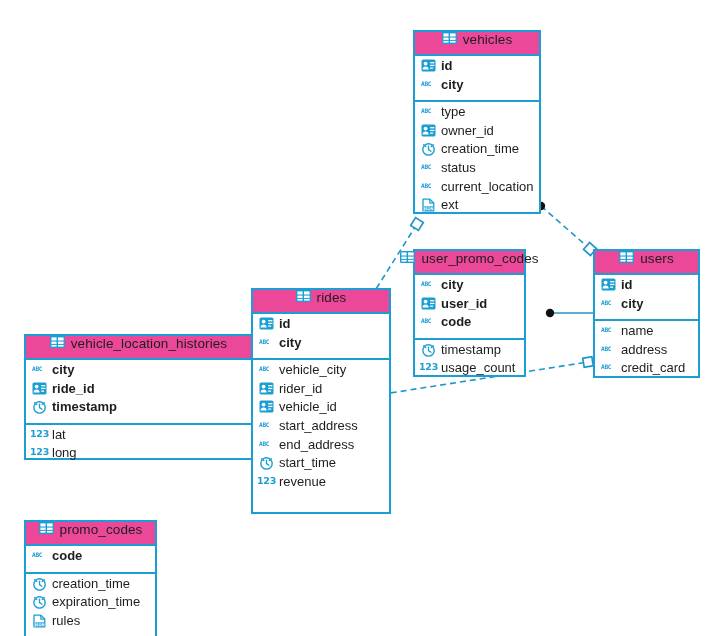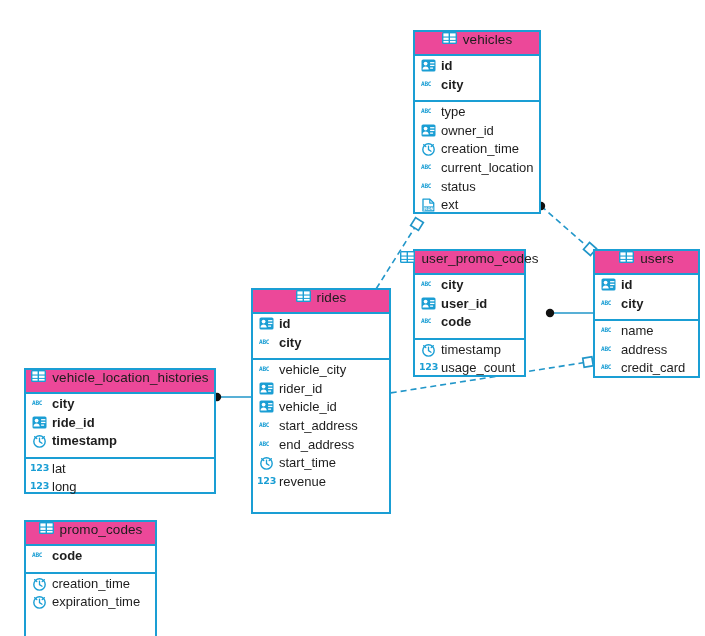--- a/index.html
+++ b/index.html
@@ -155,29 +155,29 @@
       </svg>
             </span>
             <span class="fname">creation_time</span>
           </div>
           <div class="field">
             <span class="ico">
               <svg width="15" height="11" viewBox="0 0 22 11">
         <text x="0" y="8.6" font-family="DejaVu Sans Mono, monospace" font-size="9" font-weight="bold" fill="#1a9ed4" letter-spacing="-0.4">ABC</text>
       </svg>
             </span>
+            <span class="fname">status</span>
+          </div>
+          <div class="field">
+            <span class="ico">
+              <svg width="15" height="11" viewBox="0 0 22 11">
+        <text x="0" y="8.6" font-family="DejaVu Sans Mono, monospace" font-size="9" font-weight="bold" fill="#1a9ed4" letter-spacing="-0.4">ABC</text>
+      </svg>
+            </span>
             <span class="fname">current_location</span>
-          </div>
-          <div class="field">
-            <span class="ico">
-              <svg width="15" height="11" viewBox="0 0 22 11">
-        <text x="0" y="8.6" font-family="DejaVu Sans Mono, monospace" font-size="9" font-weight="bold" fill="#1a9ed4" letter-spacing="-0.4">ABC</text>
-      </svg>
-            </span>
-            <span class="fname">status</span>
           </div>
           <div class="field">
             <span class="ico">
               <svg width="15" height="14" viewBox="0 0 15 15">
         <path d="M1.6 1.2 h7.3 l4.2 4.2 v8.4 h-11.5 z" fill="#ffffff" stroke="#1a9ed4" stroke-width="1.4" stroke-linejoin="round"></path>
         <path d="M8.9 1.2 v4.2 h4.2" fill="none" stroke="#1a9ed4" stroke-width="1.3" stroke-linejoin="round"></path>
         <rect x="2.6" y="9.0" width="9.8" height="4.0" fill="#1a9ed4"></rect>
         <text x="7.5" y="12.4" text-anchor="middle" font-family="DejaVu Sans, sans-serif" font-size="3.9" font-weight="bold" fill="#ffffff" letter-spacing="-0.1">JSON</text>
       </svg>
             </span>
@@ -413,21 +413,21 @@
       </svg>
             </span>
             <span class="fname">start_time</span>
           </div>
           <div class="field">
             <span class="ico ico-num">123</span>
             <span class="fname">revenue</span>
           </div>
         </div>
       </div>
-      <div class="table" style="left: 24px; top: 334px; width: 192px; height: 126px; margin-top: 34px;">
+      <div class="table" style="left: 24px; top: 334px; width: 229px; height: 126px;">
         <div class="tbl-header">
           <span class="ico">
             <svg width="15" height="12" viewBox="0 0 15 12">
         <rect x="0" y="0" width="15" height="12" rx="1.5" fill="#1a9ed4"></rect>
         <rect x="1.4" y="1.4" width="5.2" height="3.1" fill="#ffffff"></rect>
         <rect x="8.0" y="1.4" width="5.6" height="3.1" fill="#ffffff"></rect>
         <rect x="1.4" y="5.6" width="5.2" height="2.3" fill="#ffffff"></rect>
         <rect x="8.0" y="5.6" width="5.6" height="2.3" fill="#ffffff"></rect>
         <rect x="1.4" y="8.9" width="5.2" height="1.7" fill="#ffffff"></rect>
         <rect x="8.0" y="8.9" width="5.6" height="1.7" fill="#ffffff"></rect>
@@ -521,17 +521,28 @@
             <span class="ico">
               <svg width="15" height="14" viewBox="0 0 15 15">
         <circle cx="7.5" cy="8.0" r="6.1" fill="none" stroke="#1a9ed4" stroke-width="1.5"></circle>
         <path d="M7.5 4.4 v3.8 l2.7 1.7" fill="none" stroke="#1a9ed4" stroke-width="1.4" stroke-linecap="round" stroke-linejoin="round"></path>
         <path d="M2.3 2.9 l2.3 1.9" fill="none" stroke="#1a9ed4" stroke-width="1.4" stroke-linecap="round"></path>
         <path d="M12.7 2.9 l-2.3 1.9" fill="none" stroke="#1a9ed4" stroke-width="1.4" stroke-linecap="round"></path>
       </svg>
             </span>
             <span class="fname">expiration_time</span>
           </div>
+          <div class="field">
+            <span class="ico">
+              <svg width="15" height="14" viewBox="0 0 15 15">
+        <path d="M1.6 1.2 h7.3 l4.2 4.2 v8.4 h-11.5 z" fill="#ffffff" stroke="#1a9ed4" stroke-width="1.4" stroke-linejoin="round"></path>
+        <path d="M8.9 1.2 v4.2 h4.2" fill="none" stroke="#1a9ed4" stroke-width="1.3" stroke-linejoin="round"></path>
+        <rect x="2.6" y="9.0" width="9.8" height="4.0" fill="#1a9ed4"></rect>
+        <text x="7.5" y="12.4" text-anchor="middle" font-family="DejaVu Sans, sans-serif" font-size="3.9" font-weight="bold" fill="#ffffff" letter-spacing="-0.1">JSON</text>
+      </svg>
+            </span>
+            <span class="fname">rules</span>
+          </div>
         </div>
       </div>
     </div>
 
 </div>
 
 </body></html>

